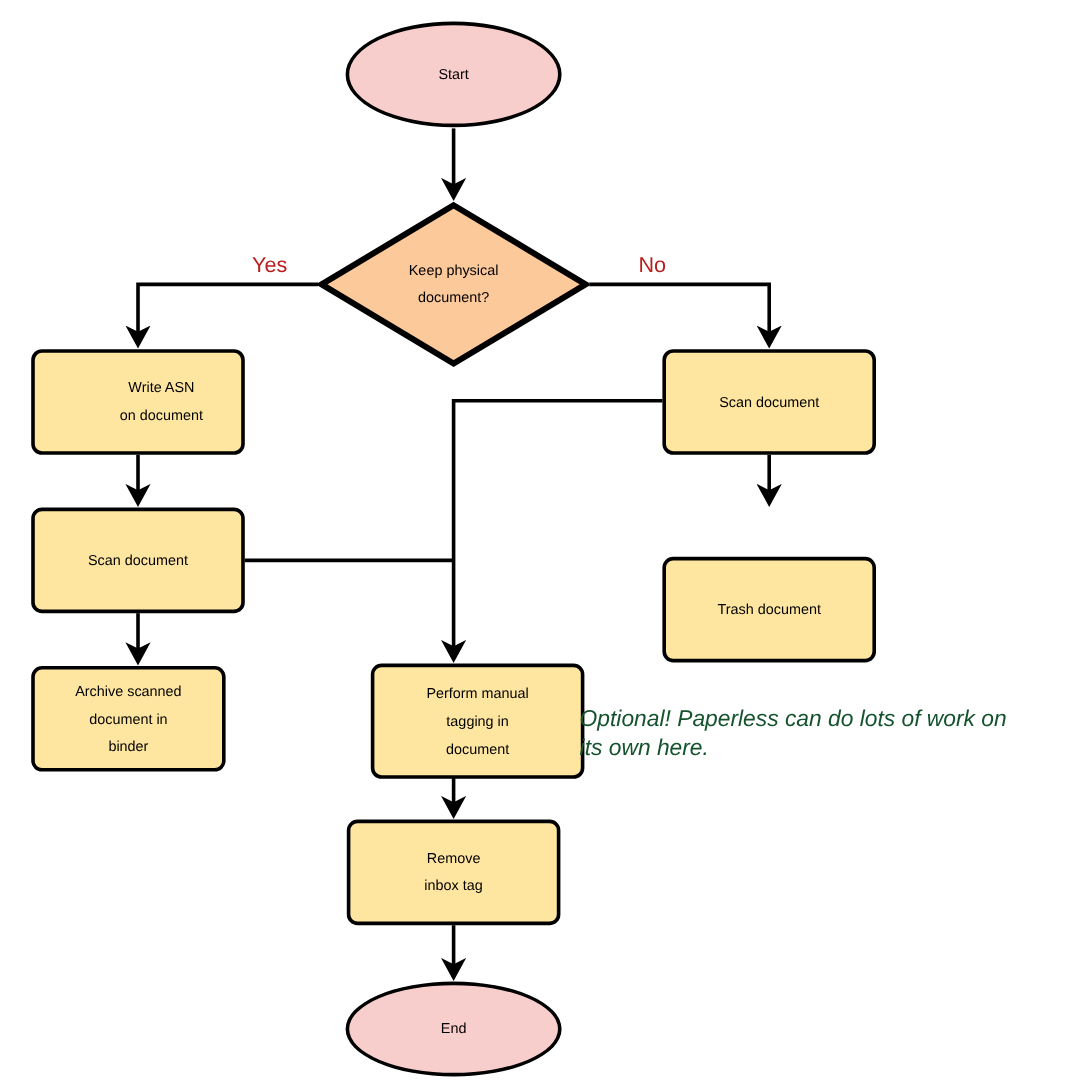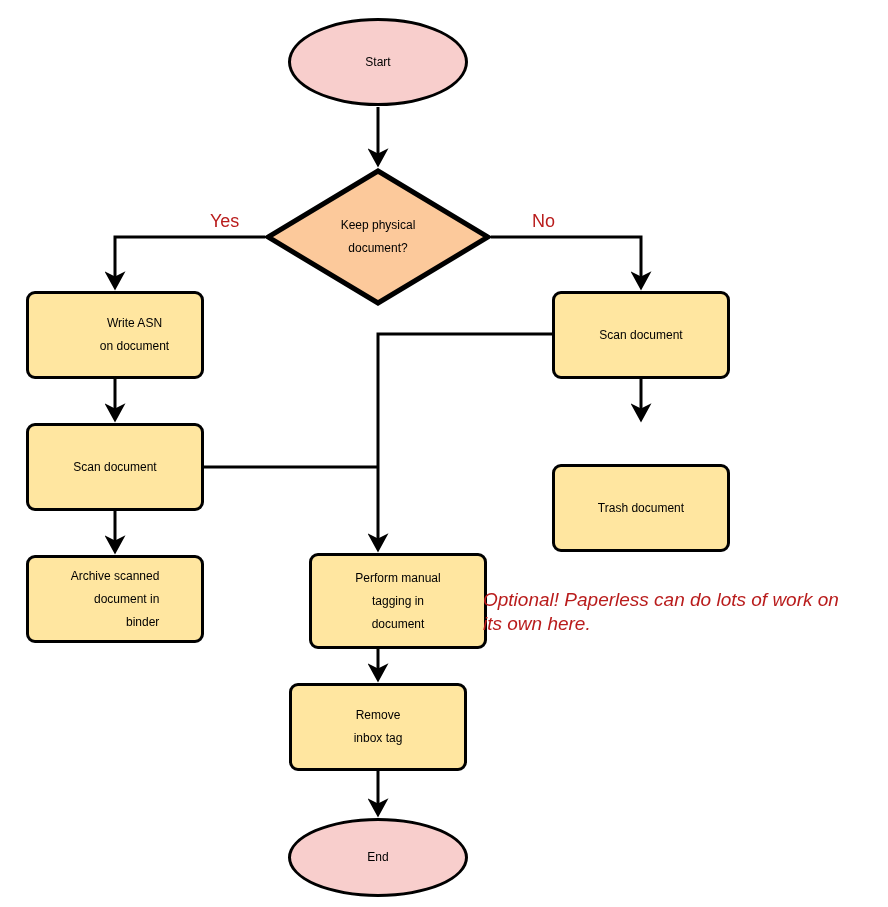--- a/index.html
+++ b/index.html
@@ -69,21 +69,21 @@
     line-height: 20px;
     color: #b91c1c;
     z-index: 4;
     white-space: nowrap;
   }
   .note {
     position: absolute;
     font-size: 19px;
     line-height: 24px;
     font-style: italic;
-    color: #b91c1c;
+    color: #14532d;
     z-index: 4;
   }
 </style>
 </head>
 <body>
 
 <div id="canvas">
 
   <svg id="edges" viewBox="0 0 888 907" xmlns="http://www.w3.org/2000/svg">
     <defs>
@@ -131,21 +131,21 @@
     <div>
       <div>Write ASN</div>
       <div>on document</div>
     </div>
   </div>
 
   <div class="node node-process" style="left:26px; top:423px; width:178px; height:88px;">
     <span>Scan document</span>
   </div>
 
-  <div class="node node-process" style="left:26px; top:555px; width:178px; height:88px;text-align:right;">
+  <div class="node node-process" style="left:26px; top:555px; width:162px; height:88px;">
     <div>
       <div>Archive scanned</div>
       <div>document in</div>
       <div>binder</div>
     </div>
   </div>
 
   <div class="node node-process" style="left:552px; top:291px; width:178px; height:88px;">
     <span>Scan document</span>
   </div>

